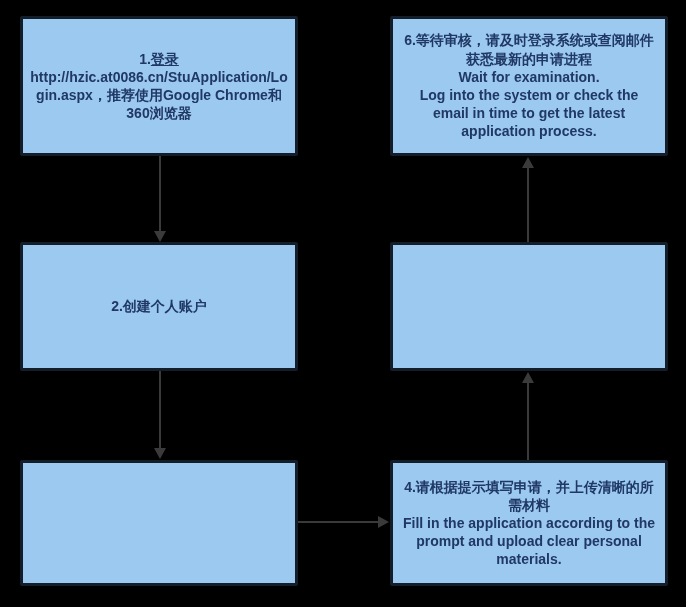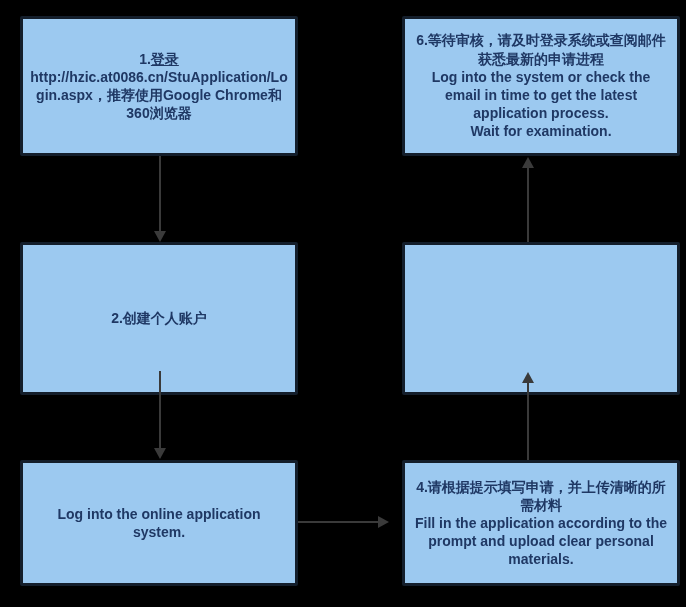--- a/index.html
+++ b/index.html
@@ -8,23 +8,23 @@
     font-family:"Liberation Sans","DejaVu Sans",sans-serif; overflow:hidden;
   }
   .box {
     position:absolute; width:278px; box-sizing:border-box;
     background:#9CC9F0; border:3px solid #141E2B; border-radius:2px;
     color:#1F3864; font-weight:bold; font-size:14px; line-height:1.3;
     text-align:center; display:flex; flex-direction:column;
     align-items:center; justify-content:center; padding:4px 7px;
   }
   .col-left  { left:20px; }
-  .col-right { left:402px;align-items:center; }
+  .col-right { left:390px;align-items:center; }
   .row1 { top:16px;  height:140px; }
-  .row2 { top:242px; height:153px; }
+  .row2 { top:242px; height:129px; }
   .row3 { top:460px; height:126px; }
   .para { width:100%; overflow-wrap:break-word; }
   .link { text-decoration:underline; }
   .vline { position:absolute; width:2px; background:#3A3A3A; }
   .hline { position:absolute; height:2px; background:#3A3A3A; }
   .head-down {
     position:absolute; width:0; height:0;
     border-left:6px solid transparent; border-right:6px solid transparent;
     border-top:11px solid #3A3A3A;
   }
@@ -43,33 +43,32 @@
 <body>
 
 <div class="canvas">
 
   <div class="box col-left row1">
     <div class="para"><span>1.</span><span class="link">登录</span><span>http://hzic.at0086.cn/StuApplication/Login.aspx，推荐使用Google Chrome和360浏览器</span></div>
   </div>
 
   <div class="box col-right row1">
     <div class="para">6.等待审核，请及时登录系统或查阅邮件获悉最新的申请进程</div>
+    <div class="para">Wait for examination.</div>
     <div class="para">Log into the system or check the email in time to get the latest application process.</div>
-    <div class="para">Wait for examination.</div>
   </div>
 
   <div class="box col-left row2">
     <div class="para">2.创建个人账户</div>
   </div>
 
   <div class="box col-right row2">
   </div>
 
   <div class="box col-left row3">
-    <div class="para">Log into the online application system.</div>
   </div>
 
   <div class="box col-right row3">
     <div class="para">4.请根据提示填写申请，并上传清晰的所需材料</div>
     <div class="para">Fill in the application according to the prompt and upload clear personal materials.</div>
   </div>
 
   <div>
     <div class="vline" style="left:159px; top:156px; height:76px;"></div>
     <div class="head-down" style="left:154px; top:231px;"></div>

